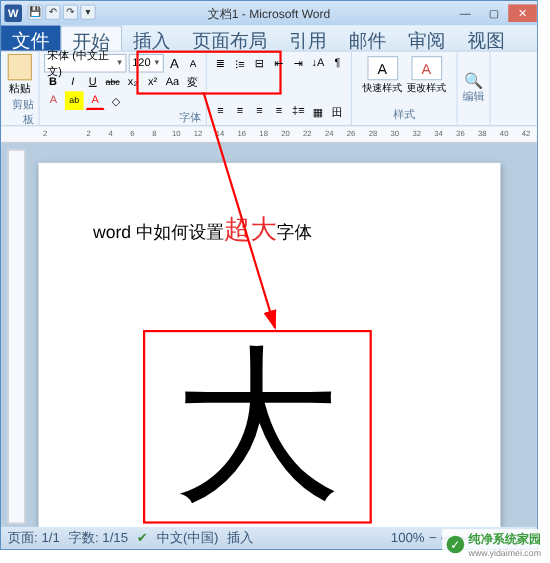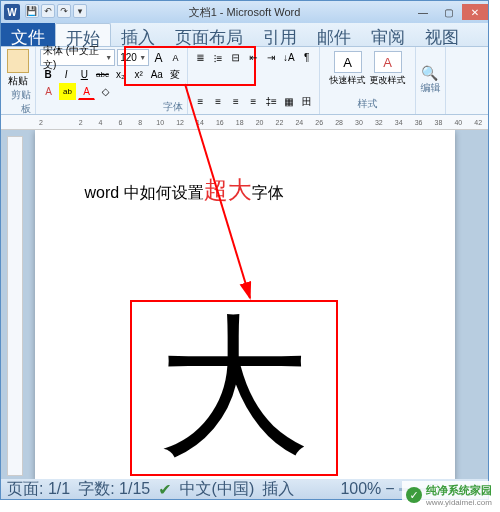--- a/index.html
+++ b/index.html
@@ -34,28 +34,28 @@
 .para{width:132px}
 .prow{display:flex;gap:1px;margin-bottom:2px}
 .styles{width:96px;display:flex;flex-direction:column;align-items:center}
 .srow{display:flex;gap:4px;margin-top:2px}
 .sbox{display:flex;flex-direction:column;align-items:center;font-size:9px;gap:1px;cursor:pointer}
 .sbox .sic{width:28px;height:22px;border:1px solid #abc0d8;background:#fff;display:flex;align-items:center;justify-content:center;font-size:13px}
 .edit{width:30px;display:flex;flex-direction:column;align-items:center;justify-content:center;font-size:9px}
 .ruler{height:15px;background:#f5f8fc;border-bottom:1px solid #ccc;position:relative;font-size:7px;color:#666;display:flex;align-items:center;padding-left:30px}
 .rtick{width:22px;text-align:center}
 .doc{height:350px;background:#b8cde0;position:relative;overflow:hidden;display:flex;justify-content:center}
-.page{width:420px;background:#fff;margin-top:0;box-shadow:0 2px 6px rgba(0,0,0,.3);position:relative;padding:44px 50px}
+.page{width:420px;background:#fff;margin-top:18px;box-shadow:0 2px 6px rgba(0,0,0,.3);position:relative;padding:44px 50px}
 .vruler{position:absolute;left:6px;top:6px;width:16px;height:340px;background:#f5f8fc;border:1px solid #ccc}
 .headline{font-size:16px;font-family:SimSun,serif;color:#000}
 .headline .big{color:#e63030;font-size:24px}
 .bigbox{position:absolute;left:130px;top:300px;width:208px;height:176px;border:2px solid red;display:flex;align-items:center;justify-content:center}
 .bigchar{font-family:SimSun,serif;font-size:152px;line-height:1}
 .arrow{position:absolute;pointer-events:none}
-.status{height:20px;background:linear-gradient(#dbe8f5,#c4d7eb);display:flex;align-items:center;font-size:16px;color:#3a5878;gap:8px;padding:0 6px;position:absolute;bottom:0;left:0;right:0}
+.status{height:20px;background:linear-gradient(#dbe8f5,#c4d7eb);display:flex;align-items:center;font-size:12px;color:#3a5878;gap:8px;padding:0 6px;position:absolute;bottom:0;left:0;right:0}
 .status .sitm{display:flex;align-items:center;gap:3px}
 .zoom{margin-left:auto;display:flex;align-items:center;gap:4px}
 .zslider{width:70px;height:3px;background:#9ab5d0;position:relative}
 .zslider .zh{width:8px;height:10px;background:#fff;border:1px solid #7a9ac0;position:absolute;left:50%;top:-4px;transform:translateX(-50%)}
 .watermark{position:absolute;right:4px;bottom:3px;font-size:11px;color:#3c9c3c;display:flex;align-items:center;gap:4px;background:rgba(255,255,255,.85);padding:2px 4px}
 .watermark .wg{width:16px;height:16px;background:#3c9c3c;border-radius:50%;color:#fff;display:flex;align-items:center;justify-content:center;font-size:11px}
 </style>
 </head>
 <body>
 

